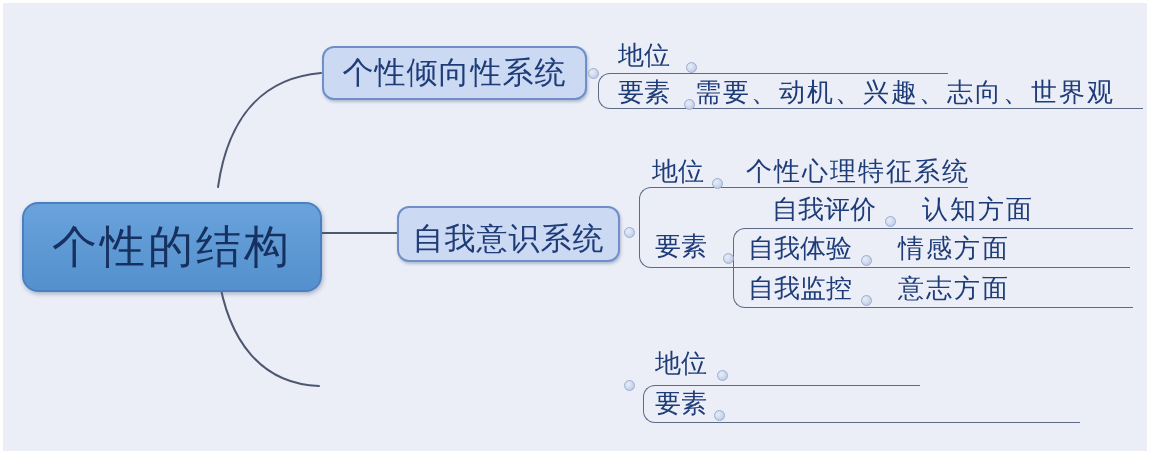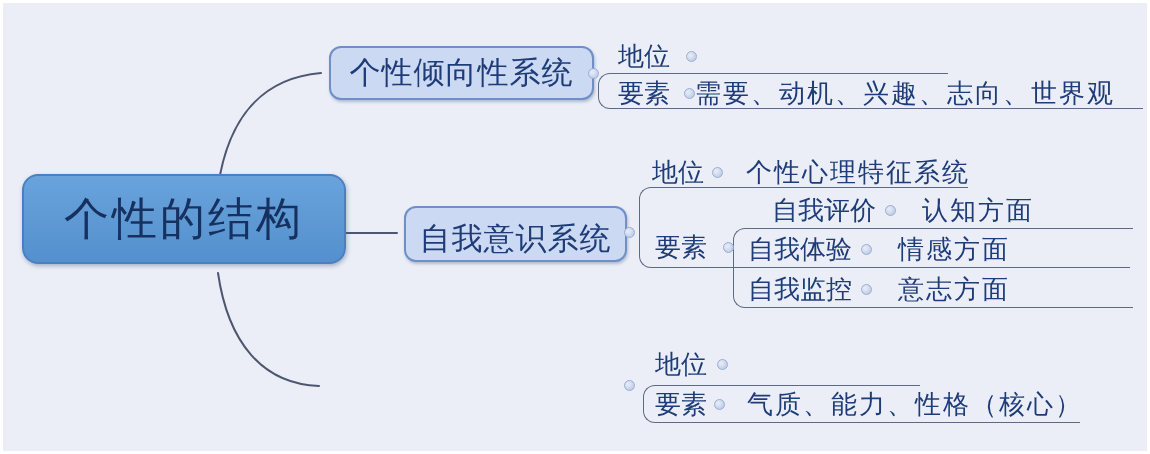--- a/index.html
+++ b/index.html
@@ -15,22 +15,22 @@
           overflow:hidden;box-shadow:inset 0 0 0 3px var(--frame);}
   svg.curves{position:absolute;left:0;top:0;pointer-events:none;}
   .node{position:absolute;display:flex;align-items:center;justify-content:center;
         white-space:nowrap;color:var(--text);}
   .root-node{background:linear-gradient(180deg,var(--root-fill-top),var(--root-fill-bottom));
         border:2px solid var(--root-border);border-radius:16px;
         font-size:45px;letter-spacing:3px;color:var(--root-text);
         box-shadow:1px 2px 4px rgba(80,100,140,.45);}
   .branch-node{background:var(--branch-fill);border:2px solid var(--branch-border);
         border-radius:12px;font-size:31px;letter-spacing:1px;
-        box-shadow:1px 2px 3px rgba(90,110,150,.4);margin-left:7px;}
-  .row{position:absolute;display:flex;align-items:center;white-space:nowrap;
+        box-shadow:1px 2px 3px rgba(90,110,150,.4);}
+  .row{position:absolute;display:flex;align-items:flex-end;white-space:nowrap;
        color:var(--text);font-size:26px;height:34px;}
   .key{flex:none;width:52px;}
   .key4{flex:none;width:106px;}
   .val{letter-spacing:2px;}
   .dot{flex:none;width:11px;height:11px;border-radius:50%;
        background:radial-gradient(circle at 35% 35%,#e2e9f5 15%,var(--dot-fill));
        border:1px solid var(--dot-border);}
   .dot.abs{position:absolute;}
   .bracket{position:absolute;border:1.5px solid var(--line);border-right:none;
        border-radius:12px 0 0 12px;}
@@ -40,21 +40,21 @@
 <body>
 
 <div id="canvas">
 
   <svg class="curves" width="1150" height="454">
     <path d="M 218,187 C 228,118 262,78 321,73" fill="none" stroke="var(--curve)" stroke-width="2" stroke-linecap="round"></path>
     <path d="M 322,233 L 397,233" fill="none" stroke="var(--curve)" stroke-width="2" stroke-linecap="round"></path>
     <path d="M 218,273 C 228,342 262,384 319,386" fill="none" stroke="var(--curve)" stroke-width="2" stroke-linecap="round"></path>
   </svg>
 
-  <div class="node root-node" style="left:22px;top:174px;width:324px;height:90px;align-items:center;">
+  <div class="node root-node" style="left:22px;top:202px;width:300px;height:90px;align-items:center;">
     <span>个性的结构</span>
   </div>
 
   <div class="node branch-node" style="left:322px;top:46px;width:265px;height:54px;">
     <span>个性倾向性系统</span>
   </div>
   <div class="dot abs" style="left:588px;top:68px;"></div>
 
   <div class="bracket" style="left:598px;top:73px;width:350px;height:36px;"></div>
   <div class="ext" style="left:946px;top:107.5px;width:197px;"></div>
@@ -110,16 +110,15 @@
   <div class="bracket" style="left:643px;top:385px;width:277px;height:38px;"></div>
   <div class="ext" style="left:918px;top:421.5px;width:162px;"></div>
 
   <div class="row" style="left:655px;top:347px;">
     <span class="key">地位</span>
     <span class="dot" style="margin-left:10px;"></span>
   </div>
   <div class="row" style="left:655px;top:387px;">
     <span class="key">要素</span>
     <span class="dot" style="margin-left:7px;"></span>
-    <span class="val" style="margin-left:22px;">气质、能力、性格（核心）</span>
   </div>
 
 </div>
 
 </body></html>

